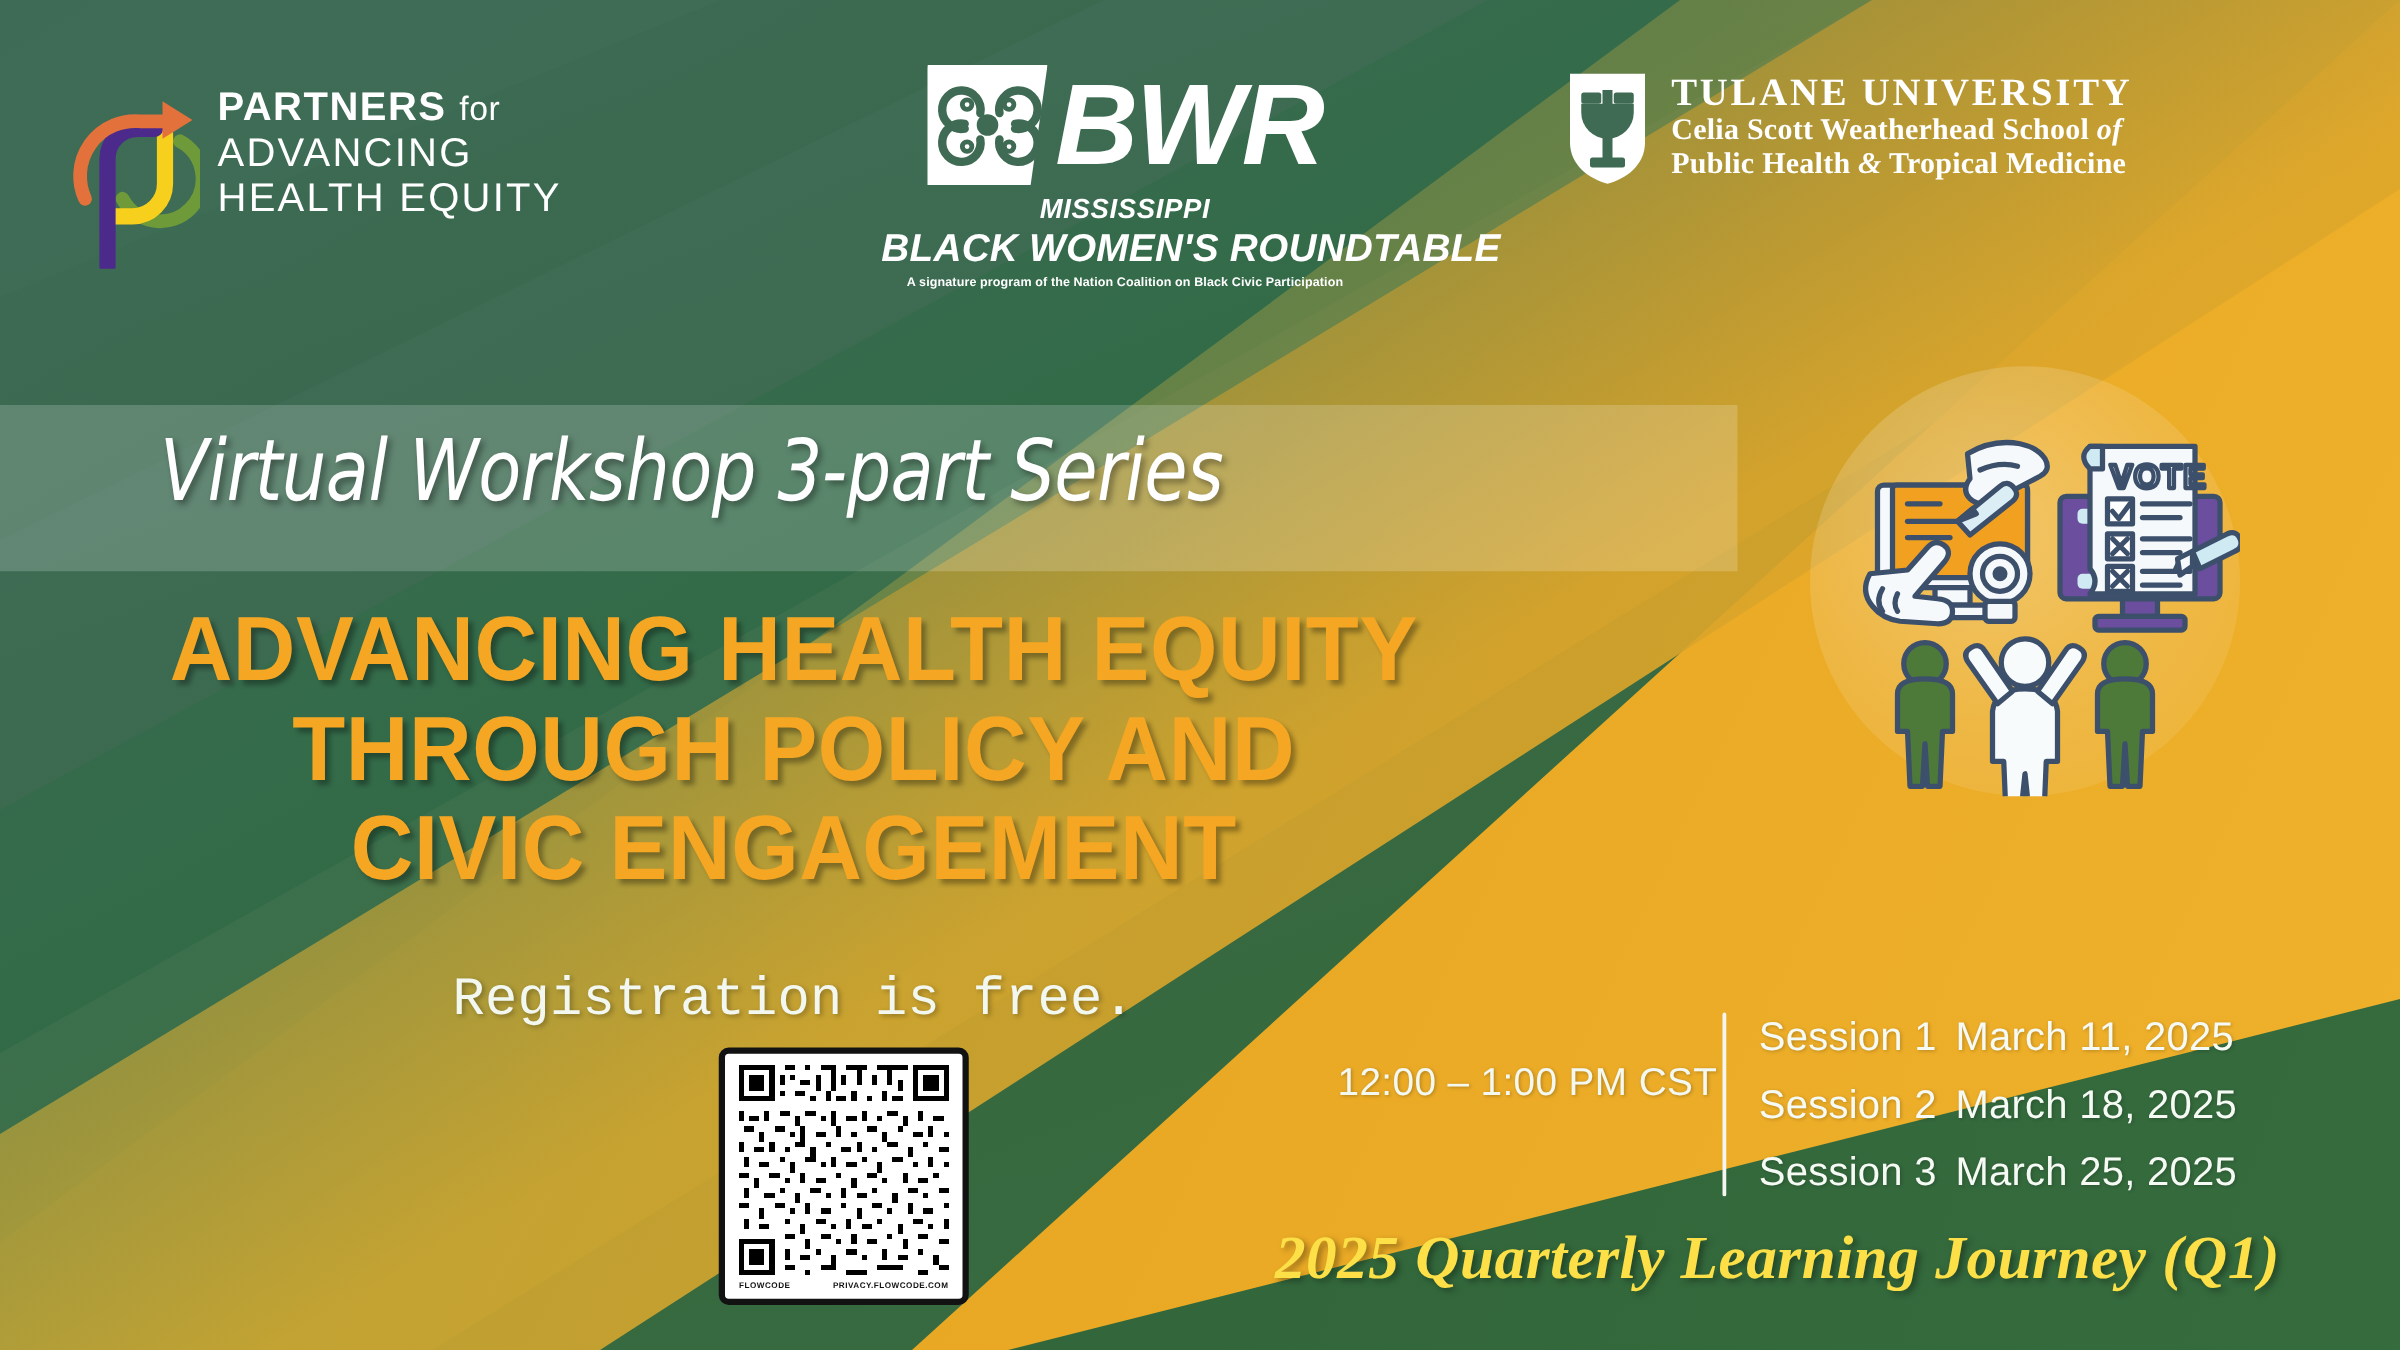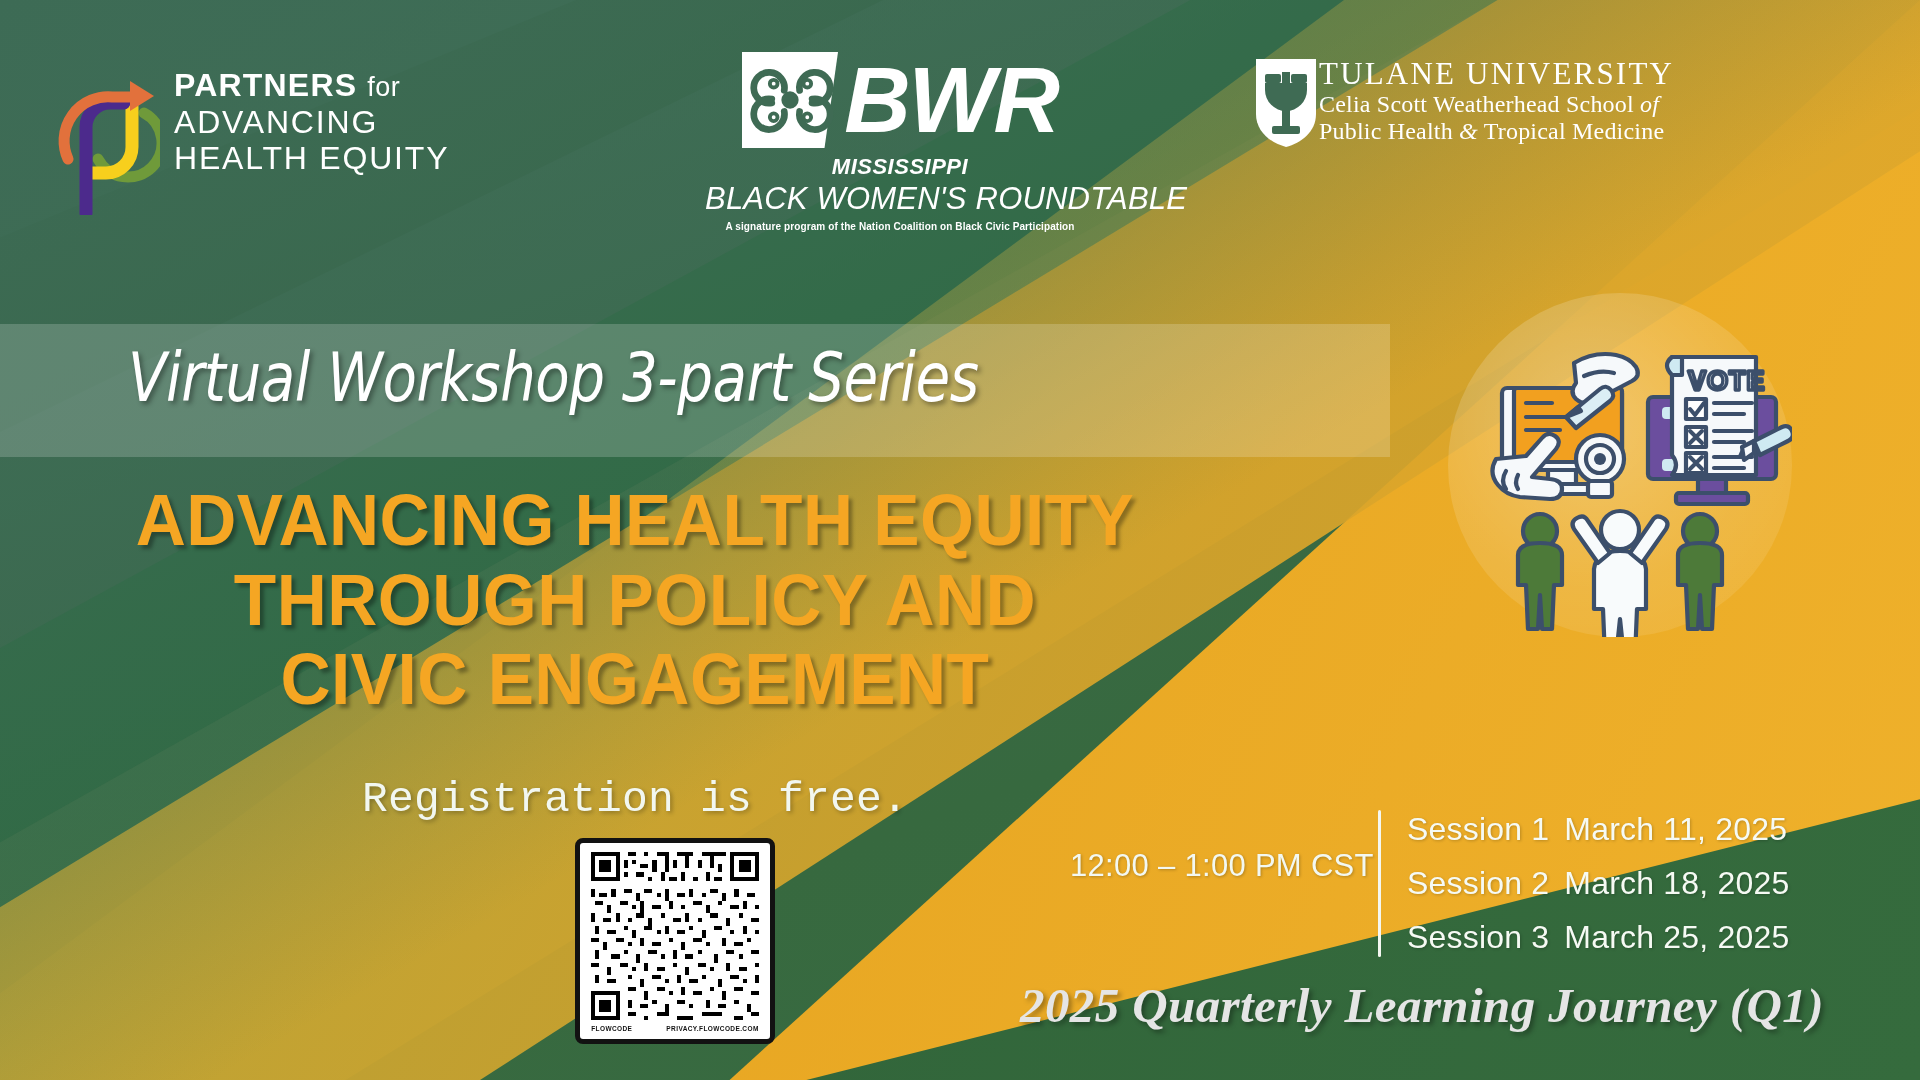--- a/index.html
+++ b/index.html
@@ -68,25 +68,25 @@
 
   
   .logo-bwr{position:absolute;left:705px;top:52px;width:390px;text-align:center;color:#fff;}
   .bwr-top{display:flex;align-items:center;justify-content:center;gap:6px;height:96px;}
   .bwr-emblem{width:96px;height:96px;flex:0 0 auto;}
   .bwr-letters{
     font-size:92px;font-weight:800;font-style:italic;line-height:.92;
     letter-spacing:-2px;font-family:"Liberation Sans",sans-serif;
   }
   .bwr-l2{font-size:22px;font-weight:700;font-style:italic;letter-spacing:.5px;margin-top:6px;}
-  .bwr-l3{font-size:31px;font-weight:400;font-style:italic;letter-spacing:.2px;margin-top:1px;white-space:nowrap;}
+  .bwr-l3{font-size:31px;font-weight:700;font-style:italic;letter-spacing:.2px;margin-top:1px;white-space:nowrap;}
   .bwr-l4{font-size:10px;font-weight:600;letter-spacing:.1px;margin-top:4px;white-space:nowrap;}
 
   
-  .logo-tulane{position:absolute;left:1253px;top:56px;display:flex;align-items:flex-start;}
+  .logo-tulane{position:absolute;left:1253px;top:56px;display:flex;align-items:flex-start;gap:18px;font-weight:bold;}
   .tulane-shield{width:66px;height:94px;flex:0 0 auto;}
   .tulane-text{color:#fff;font-family:"Liberation Serif","DejaVu Serif",serif;line-height:1.13;}
   .tu-l1{font-size:31px;letter-spacing:2.2px;white-space:nowrap;}
   .tu-l2,.tu-l3{font-size:24px;letter-spacing:.2px;white-space:nowrap;}
   .tu-l2 .it,.tu-l3 .it{font-style:italic;}
 
   
   .kicker{
     position:absolute;left:128px;top:338px;
     font-size:68px;font-style:italic;font-weight:400;color:#fff;
@@ -133,21 +133,21 @@
     display:grid;grid-template-columns:auto auto;
     column-gap:40px;row-gap:2px;align-content:center;gap:15px;
   }
   .sessions-grid span{
     color:#f6faf4;font-size:32px;letter-spacing:.2px;white-space:nowrap;
     line-height:1.22;text-shadow:1px 1px 3px rgba(0,0,0,.22);
   }
   .tagline{
     position:absolute;left:1020px;top:977px;
     font-family:"Liberation Serif","DejaVu Serif",serif;
-    font-size:49px;font-weight:700;font-style:italic;color:#e5e5e5;
+    font-size:49px;font-weight:700;font-style:italic;color:#fde047;
     letter-spacing:.4px;white-space:nowrap;
     text-shadow:3px 3px 5px rgba(0,0,0,.35);
   }
 
   
   .illus{position:absolute;left:1448px;top:293px;width:344px;height:344px;}
   .illus-disc{
     position:absolute;inset:0;border-radius:50%;
     background:radial-gradient(circle at 42% 38%,rgba(255,255,255,.30) 0%,rgba(255,255,255,.13) 55%,rgba(255,255,255,.05) 100%);
   }

